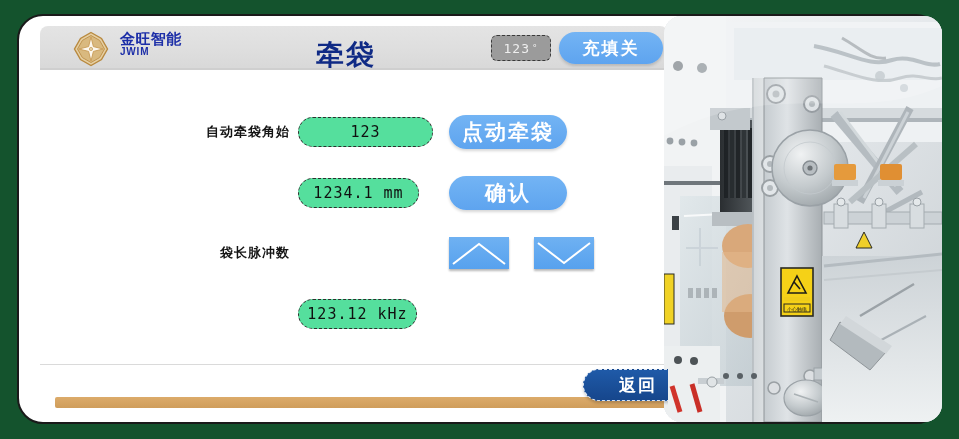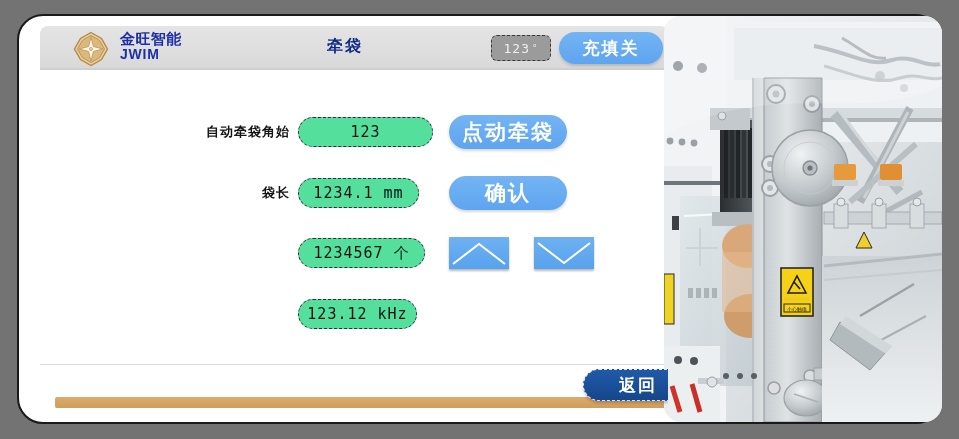--- a/index.html
+++ b/index.html
@@ -6,21 +6,21 @@
     margin: 0;
     padding: 0;
     background: #ffffff;
     font-family: "Liberation Sans", "DejaVu Sans", sans-serif;
   }
   #screen {
     position: relative;
     width: 959px;
     height: 439px;
     overflow: hidden;
-    background: #737373;
+    background: #14532d;
   }
 
   
   .outer-frame {
     position: absolute;
     left: 17px;
     top: 14px;
     width: 925px;
     height: 410px;
     border: 2px solid #1a1a1a;
@@ -76,31 +76,31 @@
     color: #1d2fa8;
     font-weight: bold;
     letter-spacing: 0.4px;
   }
   .brand-cn {
     font-size: 15px;
     display: block;
     font-family: "DejaVu Sans", sans-serif;
   }
   .brand-en {
-    font-size: 14px;
+    font-size: 10px;
     display: block;
     font-family: "Liberation Sans", sans-serif;
     letter-spacing: 0.8px;
   }
 
   .hmi-title {
     position: absolute;
-    left: 287px;
+    left: 276px;
     top: 10px;
-    font-size: 16px;
+    font-size: 28px;
     font-weight: bold;
     color: #0f2a85;
     font-family: "DejaVu Sans", sans-serif;
     letter-spacing: 2px;
   }
 
   
   .header-readout {
     position: absolute;
     left: 451px;
@@ -315,31 +315,28 @@
 
       <div class="form-row row-1">
         <div class="row-label">自动牵袋角始</div>
         <div class="value-field vf-w1">
           <span>123</span>
         </div>
         <button class="btn-pill btn-action">点动牵袋</button>
       </div>
 
       <div class="form-row row-2">
-        <div class="row-label">袋长</div>
         <div class="value-field vf-w2">
           <span>1234.1</span>&nbsp;<span>mm</span>
         </div>
         <button class="btn-pill btn-action">确认</button>
       </div>
 
       <div class="form-row row-3">
-        <div class="value-field vf-w3">
-          <span>1234567</span>&nbsp;<span>个</span>
-        </div>
+        <div class="row-label">袋长脉冲数</div>
         <button class="btn-step btn-step-up">
           <svg width="60" height="32" viewBox="0 0 60 32">
             <polyline points="4,27 30,7 56,27" fill="none" stroke="#ffffff" stroke-width="2"></polyline>
           </svg>
         </button>
         <button class="btn-step btn-step-down">
           <svg width="60" height="32" viewBox="0 0 60 32">
             <polyline points="4,6 30,26 56,6" fill="none" stroke="#ffffff" stroke-width="2"></polyline>
           </svg>
         </button>

